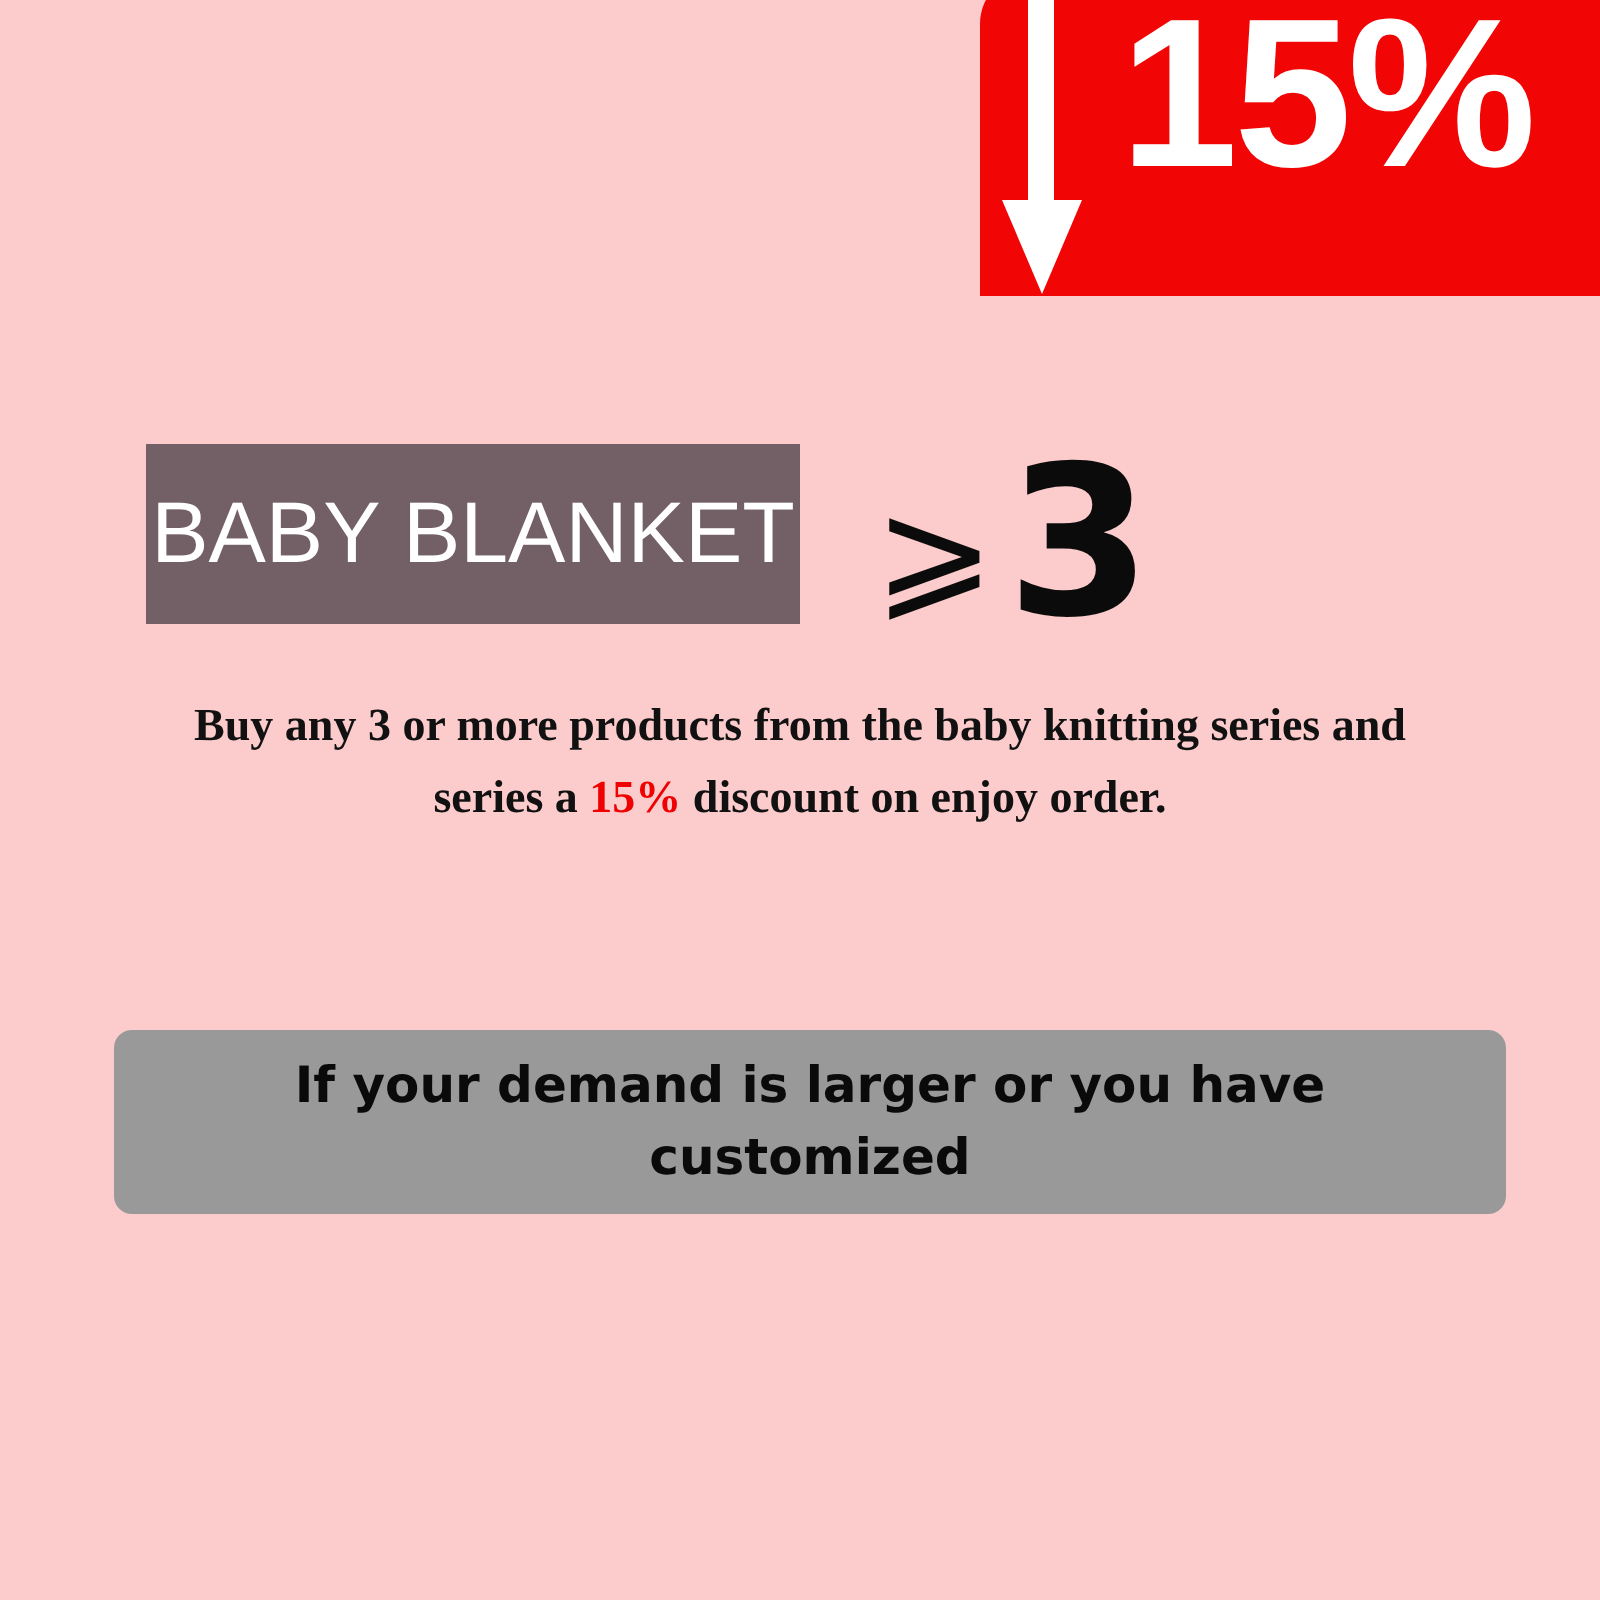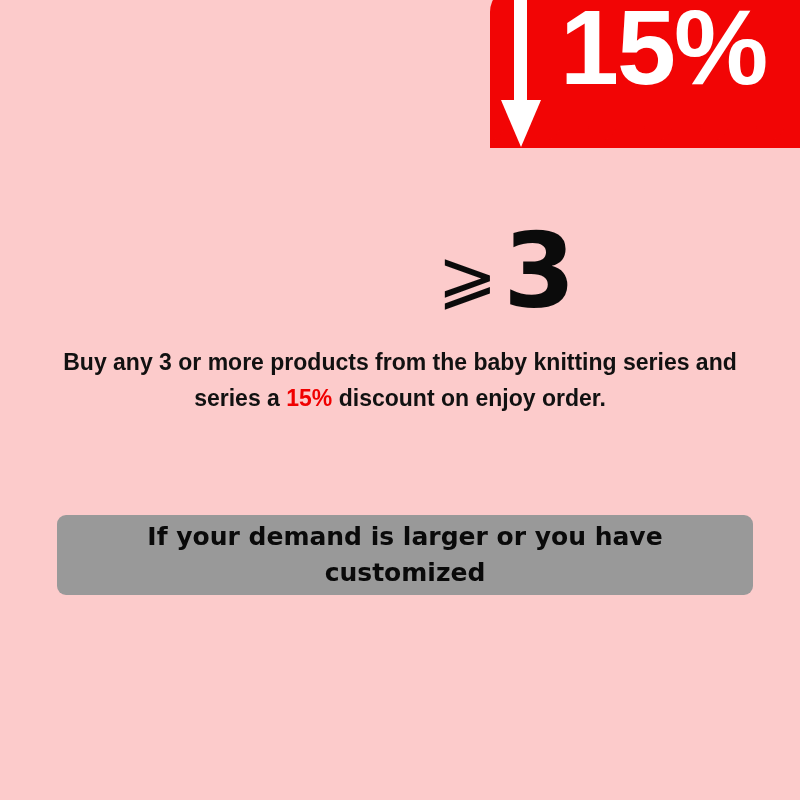--- a/index.html
+++ b/index.html
@@ -157,36 +157,36 @@
   }
 
   
   .offer-description {
     position: absolute;
     left: 60px;
     top: 345px;
     width: 680px;
     text-align: center;
     color: #111111;
-    font-family: Liberation Sans, sans-serif;
+    font-family: Liberation Serif, serif;
     font-weight: bold;
     font-size: 23px;
     line-height: 1.55;
   }
   .highlight-pct {
     color: #f00000;
   }
 
   
   .contact-notice {
     position: absolute;
     left: 57px;
     top: 515px;
     width: 696px;
-    height: 80px;
+    height: 92px;
     background: #999999;
     border-radius: 9px;
     display: flex;
     align-items: center;
     justify-content: center;
   }
   .contact-notice-text {
     width: 650px;
     text-align: center;
     color: #0a0a0a;
@@ -207,20 +207,23 @@
     <div class="ribbon-scallops"></div>
 
     <div class="down-arrow">
       <div class="arrow-shaft"></div>
       <div class="arrow-head"></div>
     </div>
 
     <div class="discount-value">15%</div>
   </div>
 
+  <div class="category-chip">
+    <span class="category-chip-label">BABY BLANKET</span>
+  </div>
 
   <div class="quantity-row">
     <span class="qty-operator">⩾</span>
     <span class="qty-number">3</span>
   </div>
 
   <div class="offer-description">
     <span>Buy any 3 or more products from the baby knitting series and</span>
     <br>
     <span>series a </span><span class="highlight-pct">15%</span><span> discount on enjoy order.</span>

